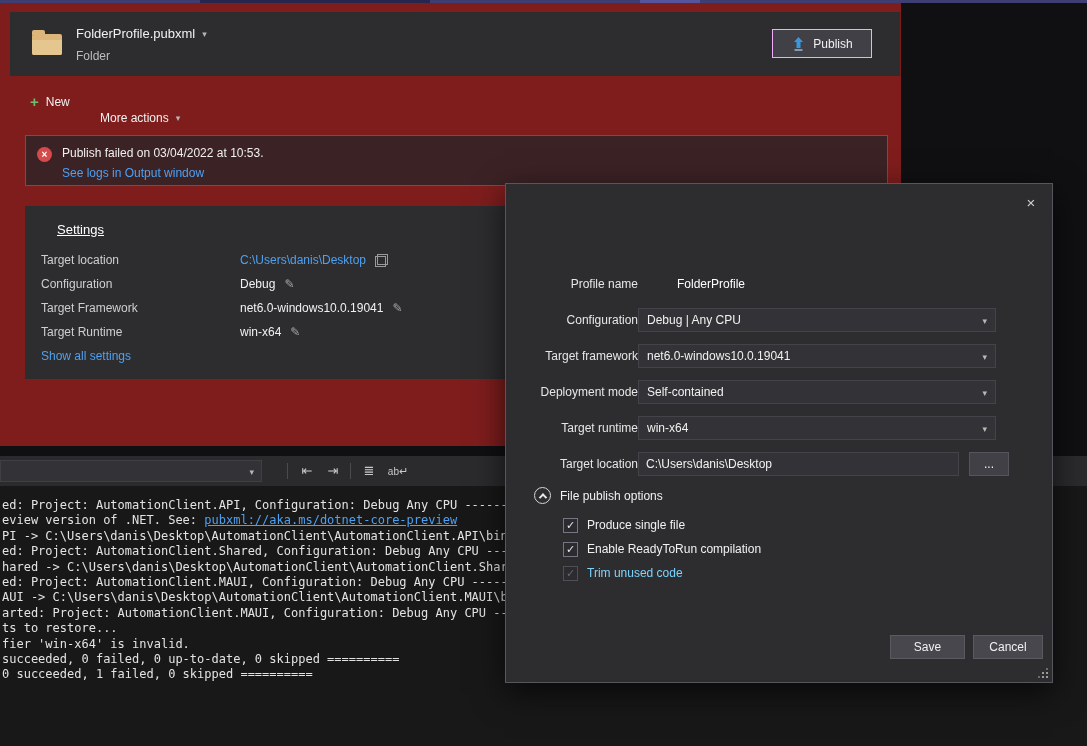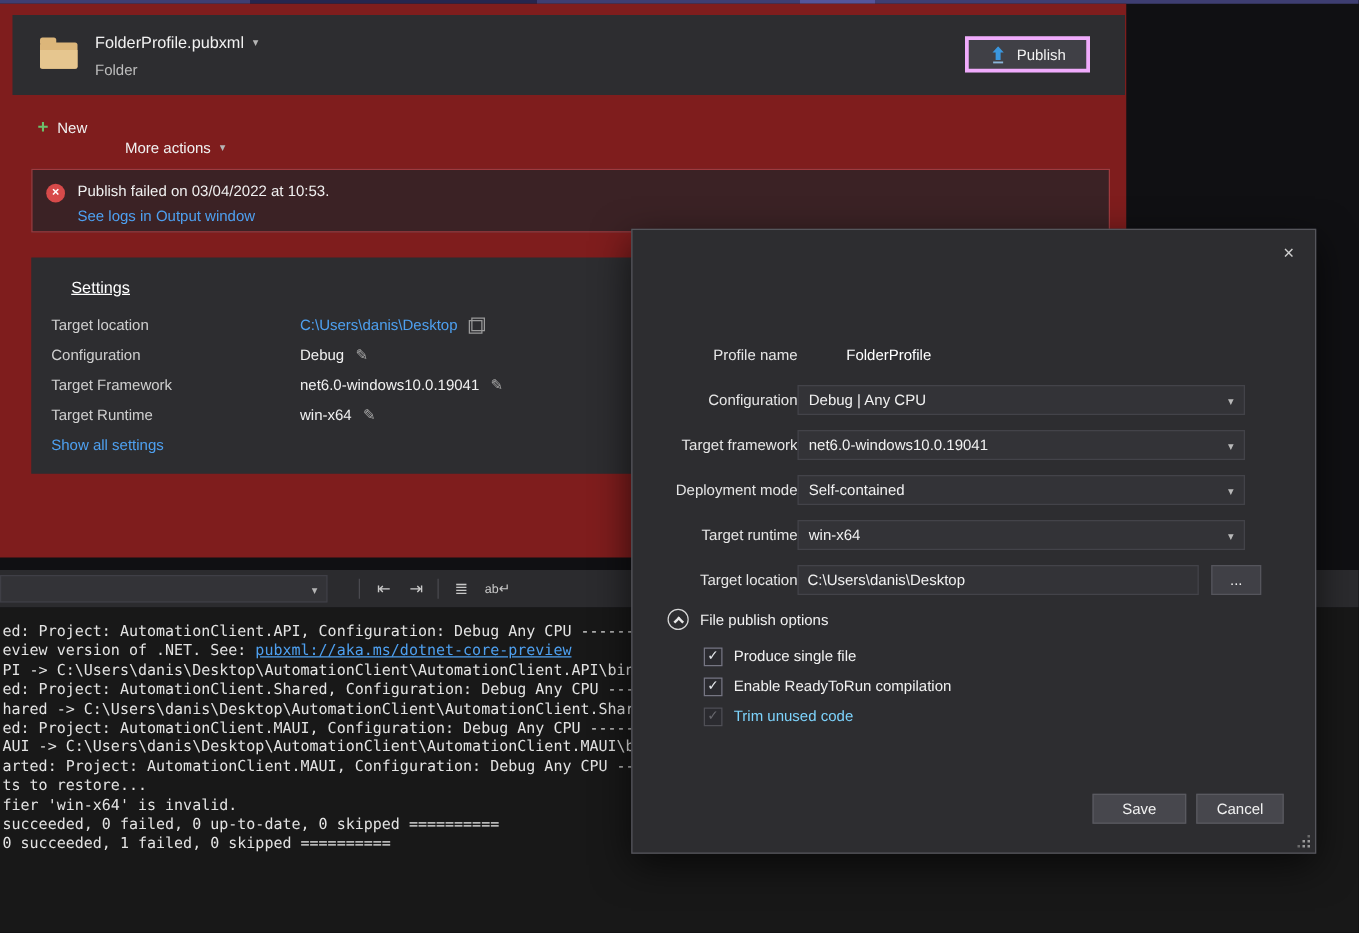--- a/index.html
+++ b/index.html
@@ -17,21 +17,21 @@
   
   #publish-area { position:absolute; left:0; top:3px; width:901px; height:443px; background:#7f1d1d; }
 
   #profile-card { position:absolute; left:10px; top:9px; width:890px; height:64px; background:#2d2d30; }
   .folder-icon { position:absolute; left:22px; top:22px; width:30px; height:21px; background:var(--folder,#dcb67a); border-radius:2px; }
   .folder-icon::before { content:""; position:absolute; top:-4px; left:0; width:13px; height:5px; background:var(--folder,#dcb67a); border-radius:2px 2px 0 0; }
   .folder-icon::after { content:""; position:absolute; left:0; top:6px; right:0; bottom:0; background:#e6c68f; border-radius:0 0 2px 2px; }
   #profile-title { position:absolute; left:66px; top:14px; display:flex; align-items:center; gap:7px; font-size:13px; color:#f1f1f1; cursor:default; }
   .caret { font-size:9px; color:#b5b5b5; }
   #profile-type { position:absolute; left:66px; top:37px; font-size:12px; color:#bdbdbd; }
-  #publish-btn { position:absolute; left:762px; top:17px; width:100px; height:29px; background:#404046; border:3px solid #f0abfc; display:flex; align-items:center; justify-content:center; gap:7px; font-size:12px; color:#f1f1f1; cursor:default; }
+  #publish-btn { position:absolute; left:762px; top:17px; width:100px; height:29px; background:#404046; border:1px solid #f0abfc; display:flex; align-items:center; justify-content:center; gap:7px; font-size:12px; color:#f1f1f1; cursor:default; }
 
   #new-btn { position:absolute; left:30px; top:92px; display:flex; align-items:center; gap:7px; cursor:default; }
   #new-btn .plus { color:var(--plus-green,#6cc06c); font-size:15px; font-weight:bold; line-height:12px; }
   #more-btn { position:absolute; left:100px; top:108px; display:flex; align-items:center; gap:7px; cursor:default; }
 
   #error-banner { position:absolute; left:25px; top:132px; width:863px; height:51px; background:var(--error-bg,#3b2225); border:1px solid var(--error-border,#a03a3e); }
   .error-icon { position:absolute; left:11px; top:11px; width:15px; height:15px; border-radius:50%; background:var(--error-icon,#d74a4a); color:#fff; font-size:10px; font-weight:bold; display:flex; align-items:center; justify-content:center; }
   #error-msg { position:absolute; left:36px; top:10px; color:#f0f0f0; }
   #error-link { position:absolute; left:36px; top:30px; color:var(--link,#4ea0f0); cursor:pointer; }
 
@@ -79,21 +79,21 @@
 
   .cbrow { position:absolute; left:57px; display:flex; align-items:center; gap:9px; height:18px; }
   .cb { width:15px; height:15px; border:1px solid #767682; background:#2b2b30; display:flex; align-items:center; justify-content:center; font-size:11px; color:#e6e9ed; cursor:pointer; }
   .cb .check { display:none; line-height:1; }
   .cb.checked .check { display:block; }
   .cblabel { color:#f1f1f1; }
   .cbrow:not(.enabled) .cb { border-color:#4f4f55; cursor:default; }
   .cbrow:not(.enabled) .cb .check { color:#66666c; }
   .cbrow:not(.enabled) .cblabel { color:#7dd3fc; }
 
-  .dbtn { position:absolute; top:451px; height:24px; background:#47474d; border:1px solid #5a5a60; color:#f1f1f1; font-family:"Liberation Sans",sans-serif; font-size:12px; cursor:pointer; }
+  .dbtn { position:absolute; top:451px; height:24px; background:#47474d; border:1px solid #5a5a60; color:#f1f1f1; font-family:"Liberation Sans",sans-serif; font-size:12px; cursor:pointer;margin-left:16px; }
   #save-btn { left:368px; width:75px; }
   #cancel-btn { left:451px; width:70px; }
   #grip { position:absolute; right:4px; bottom:4px; width:10px; height:10px; cursor:nwse-resize; }
   #grip::after { content:""; position:absolute; right:0; bottom:0; width:2px; height:2px; background:#9a9a9a;
     box-shadow:-4px 0 #9a9a9a, 0 -4px #9a9a9a, -8px 0 #6a6a6a, 0 -8px #6a6a6a, -4px -4px #9a9a9a; }
 </style>
 </head>
 <body>
 
 <div id="top-border"></div>

